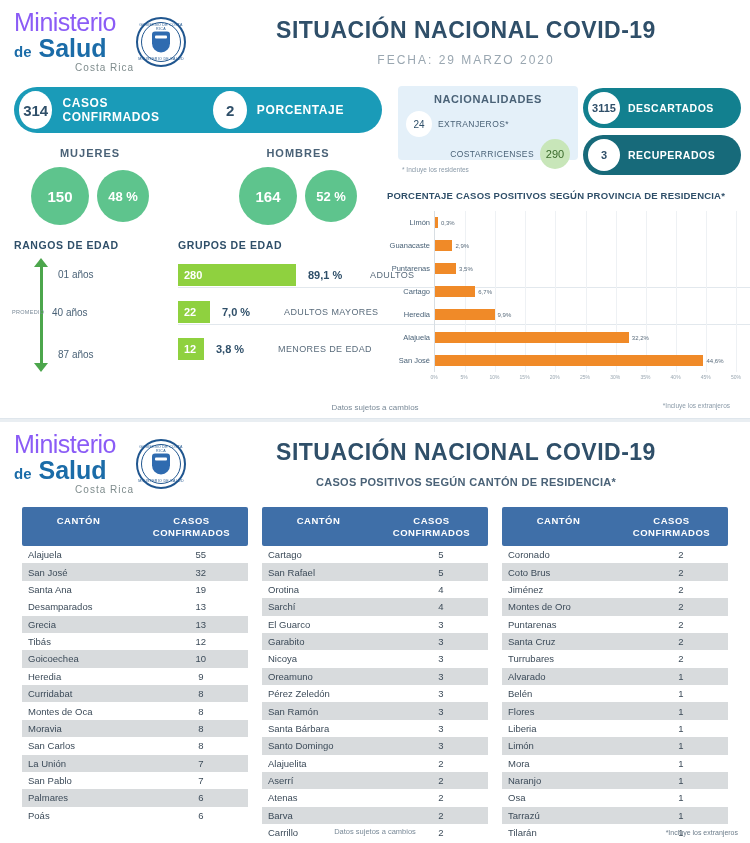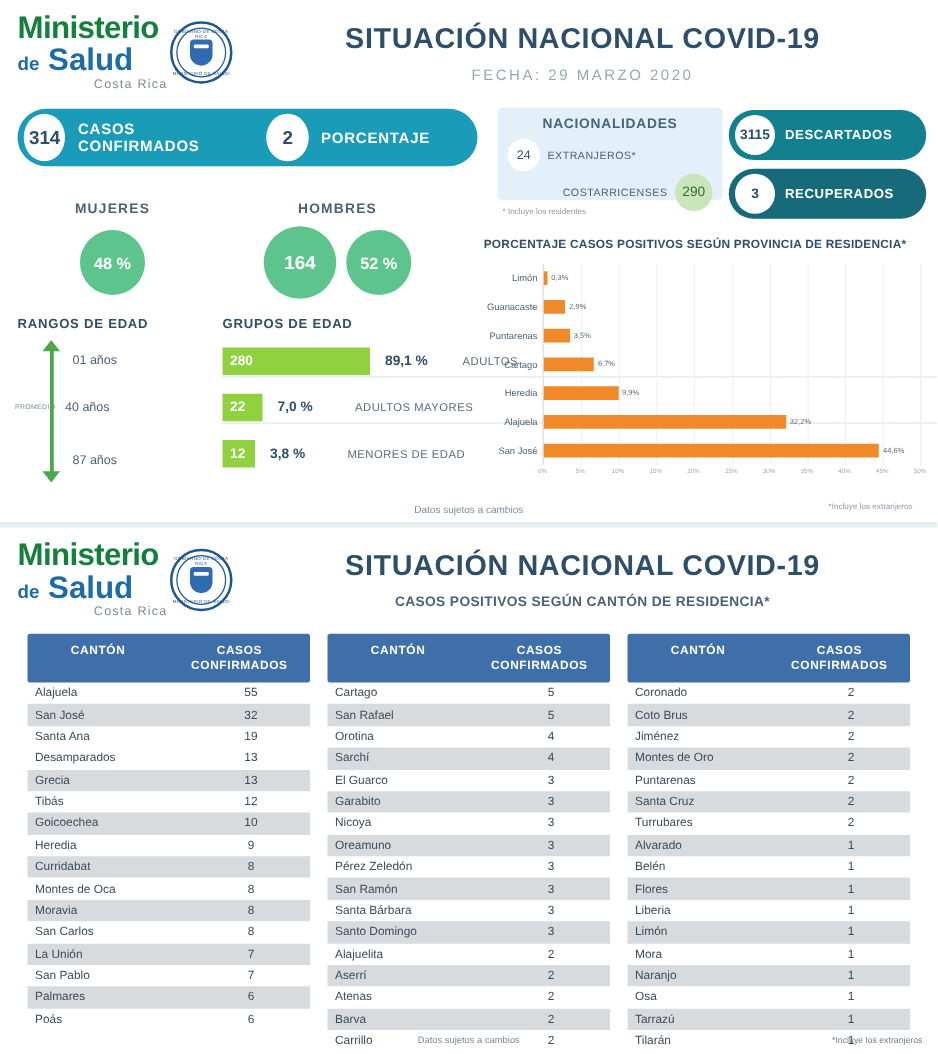--- a/index.html
+++ b/index.html
@@ -10,21 +10,21 @@
     overflow:hidden;
   }
   .panel { position:relative; width:750px; }
   .panel-top { height:418px; }
   .divider { height:4px; background:#e9eef2; border-top:1px solid #dfe6ec; }
   .panel-bottom { height:421px; }
 
   
   .hdr { display:flex; align-items:center; padding:10px 14px 0 14px; }
   .logo { width:120px; flex:0 0 120px; }
-  .logo .l1 { font-size:25px; font-weight:bold; color:#15803d; letter-spacing:-0.5px; line-height:1; }
+  .logo .l1 { font-size:25px; font-weight:normal; color:#8b5cf6; letter-spacing:-0.5px; line-height:1; }
   .logo .l2 { font-size:25px; font-weight:bold; color:#1b6ca8; line-height:1.05; }
   .logo .l2 .de { font-size:15px; font-weight:bold; }
   .logo .l3 { font-size:10px; color:#7f8c8d; text-align:right; margin-top:1px; letter-spacing:1px;}
   .seal { width:50px; height:50px; border-radius:50%; background:#ffffff;
           border:2px solid #20568f; margin:0 10px 0 2px; position:relative; flex:0 0 50px;}
   .seal .ring { position:absolute; inset:3px; border-radius:50%; border:1px solid #20568f; }
   .seal .txt-top, .seal .txt-bot { position:absolute; left:0; right:0; text-align:center;
       font-size:3.6px; color:#20568f; letter-spacing:.3px; }
   .seal .txt-top { top:4px; } .seal .txt-bot { bottom:4px; }
   .seal .shield { position:absolute; left:50%; top:50%; transform:translate(-50%,-50%);
@@ -63,21 +63,21 @@
   
   .rpill { position:absolute; display:flex; align-items:center; border-radius:24px;
     height:40px; width:158px; padding-left:5px; color:#fff; }
   .rpill .cw { width:32px; height:32px; border-radius:50%; background:#fff;
     display:flex; align-items:center; justify-content:center; font-size:11px; font-weight:bold; color:#2f4f69; }
   .rpill .rl { font-size:10.5px; font-weight:bold; letter-spacing:.5px; margin-left:8px; }
   .rpill.desc { left:583px; top:88px; background:#12808f; }
   .rpill.recu { left:583px; top:135px; background:#176a7a; }
 
   
-  .gender-wrap { display:flex; margin-top:28px; }
+  .gender-wrap { display:flex; margin-top:14px;gap:28px; }
   .gcol { width:180px; text-align:center; }
   .gcol h4 { font-size:11px; font-weight:bold; color:#4a6277; letter-spacing:1px; }
   .gcircles { display:flex; justify-content:center; gap:8px; margin-top:8px; }
   .gcircle { width:58px; height:58px; border-radius:50%; background:#5ec48d;
     display:flex; align-items:center; justify-content:center; color:#fff; font-size:15px; font-weight:bold; }
   .gcircle.small { width:52px; height:52px; font-size:13px; margin-top:3px; }
 
   
   .ages { display:flex; margin:14px 0 0 14px; }
   .rangos { width:150px; }
@@ -180,20 +180,21 @@
   </div>
   <div class="rpill recu">
     <div class="cw">3</div>
     <div class="rl">RECUPERADOS</div>
   </div>
 
   <div class="gender-wrap">
     <div class="gcol">
       <h4>MUJERES</h4>
       <div class="gcircles">
+        <div class="gcircle">150</div>
         <div class="gcircle small">48 %</div>
       </div>
     </div>
     <div class="gcol">
       <h4>HOMBRES</h4>
       <div class="gcircles">
         <div class="gcircle">164</div>
         <div class="gcircle small">52 %</div>
       </div>
     </div>

